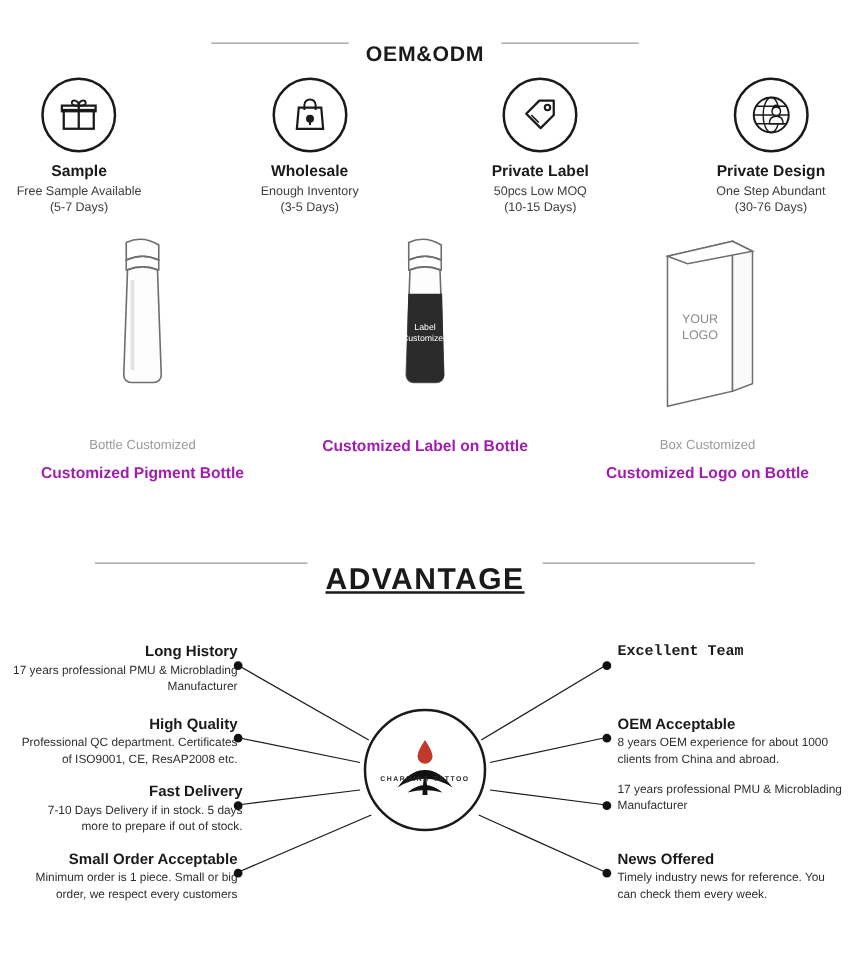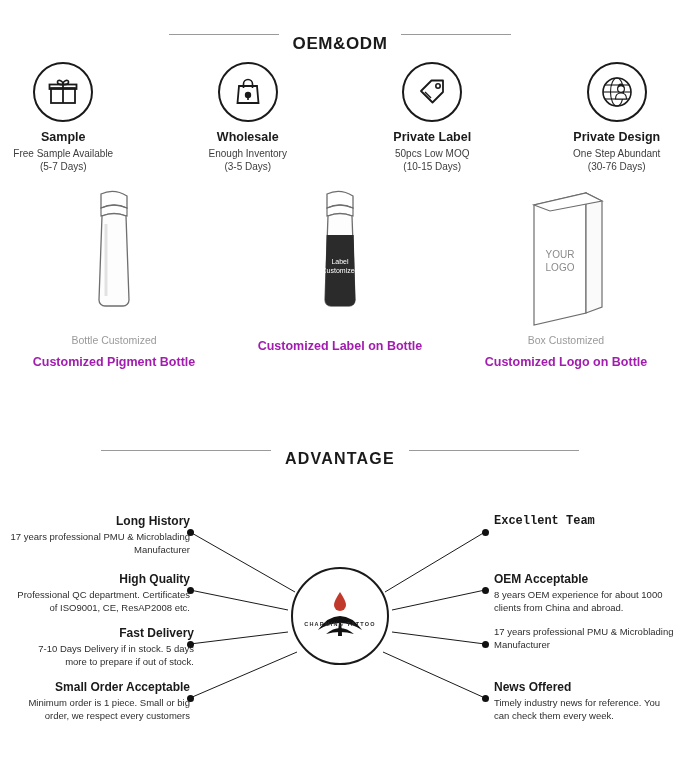--- a/index.html
+++ b/index.html
@@ -78,34 +78,34 @@
   }
   .product .art {
     height: 150px;
     display: flex;
     align-items: flex-end;
     justify-content: center;
   }
   .product .cap {
     font-size: 10.5px;
     color: #9a9a9a;
-    margin-top: 4px;
+    margin-top: 20px;
   }
   .product .cap.invisible { visibility: hidden; }
   .product .name {
     font-size: 12.5px;
     font-weight: bold;
     margin-top: 9px;
     color: #a21caf;
   }
 
   
   #adv-head { position: absolute; top: 450px; left: 0; width: 680px; }
   #adv-head .rule { width: 170px; }
-  #adv-head .title { font-size: 16px; letter-spacing: 1.2px; }
+  #adv-head .title { font-size: 24px; letter-spacing: 1.2px; text-decoration: underline; }
 
   .adv-wrap { position: absolute; top: 482px; left: 0; width: 680px; height: 280px; }
   .adv-svg { position: absolute; top: 0; left: 0; }
 
   .adv-block { position: absolute; width: 180px; }
   .adv-block .a-title { font-size: 12px; font-weight: bold; margin-bottom: 3px; }
   .adv-block .a-desc { font-size: 9.5px; line-height: 1.35; color: #2e2e2e; }
   .adv-left { text-align: right; }
   .adv-right { text-align: left; }
 

